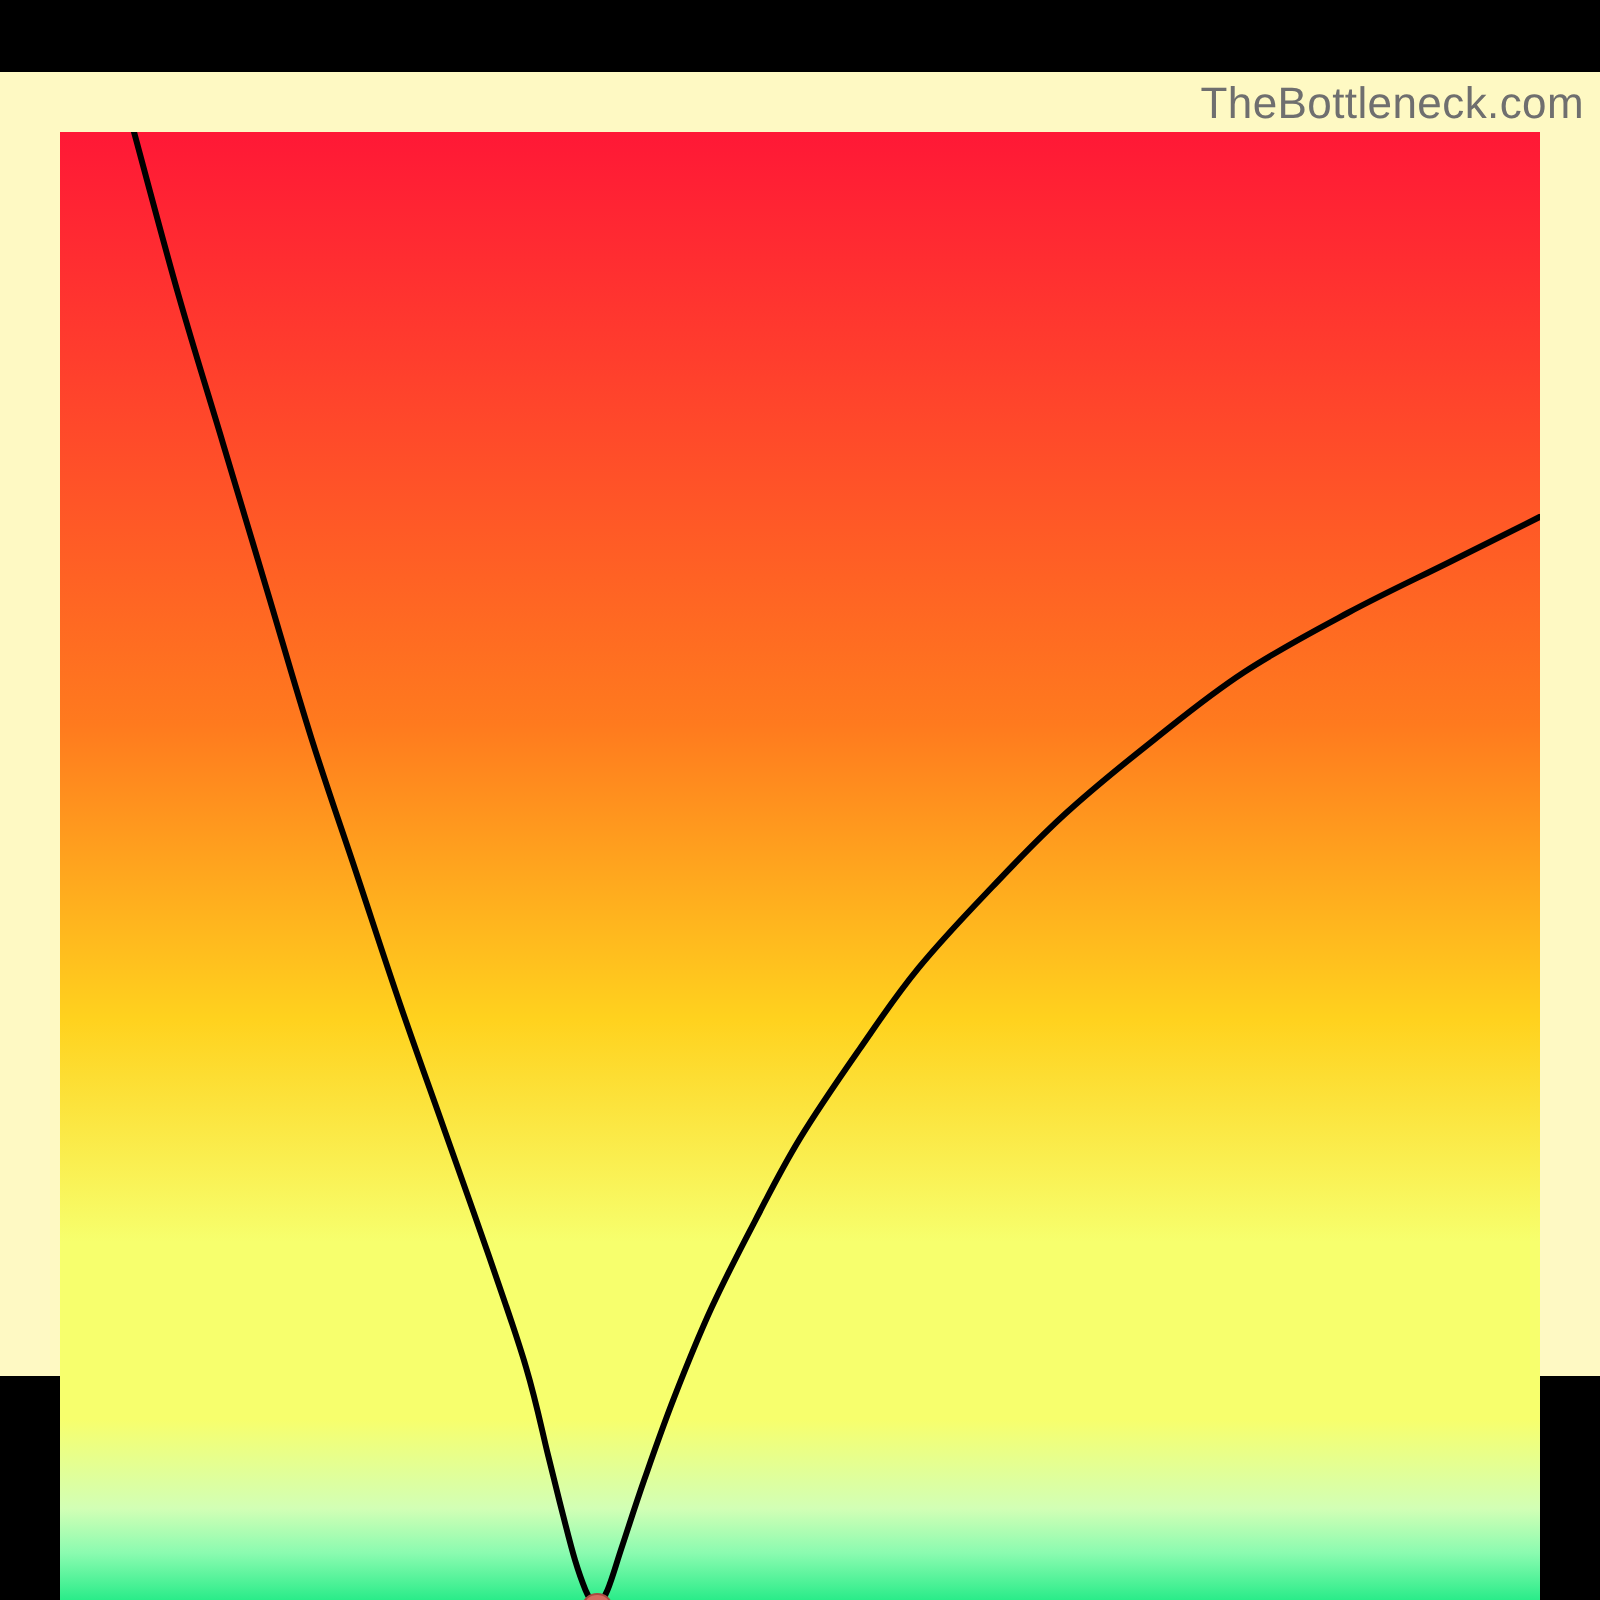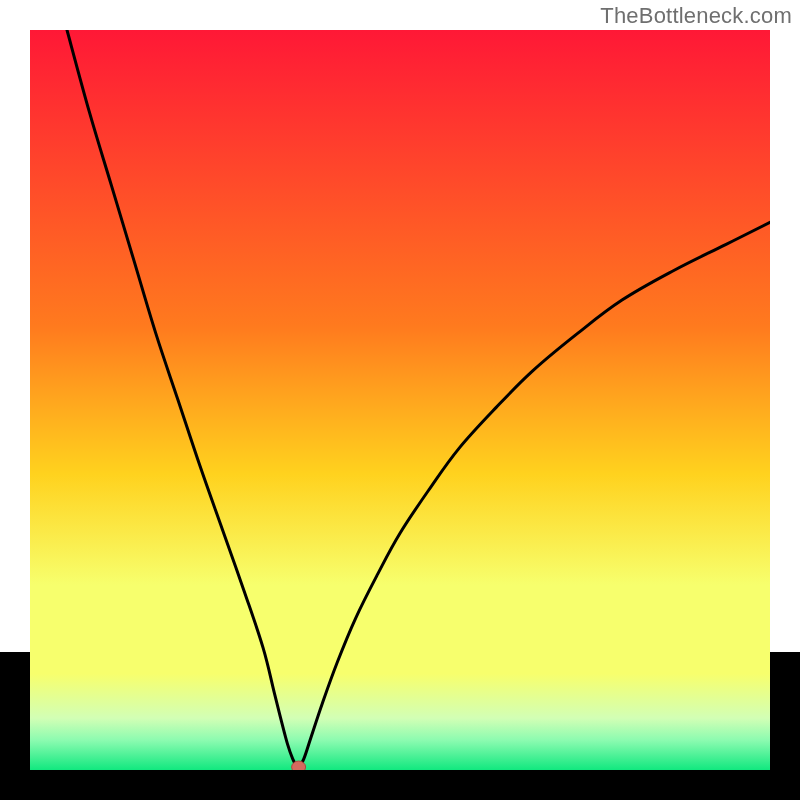--- a/index.html
+++ b/index.html
@@ -7,22 +7,23 @@
     padding: 0;
     width: 800px;
     height: 800px;
     background: #000;
     font-family: Arial, Helvetica, sans-serif;
     overflow: hidden;
   }
   .outer {
     width: 800px;
     height: 652px;
-    background: #ffffff;
+    background: #fef9c3;
     position: relative;
+    margin-top: 36px;
   }
   .watermark {
     position: absolute;
     top: 3px;
     right: 8px;
     color: #6f6f6f;
     font-size: 22px;
     font-weight: 400;
     letter-spacing: 0.2px;
     user-select: none;

